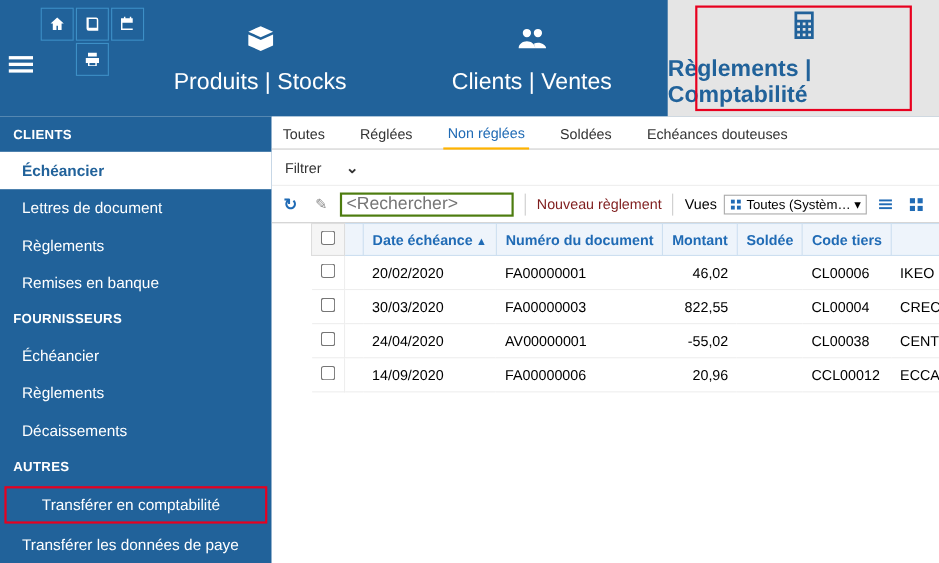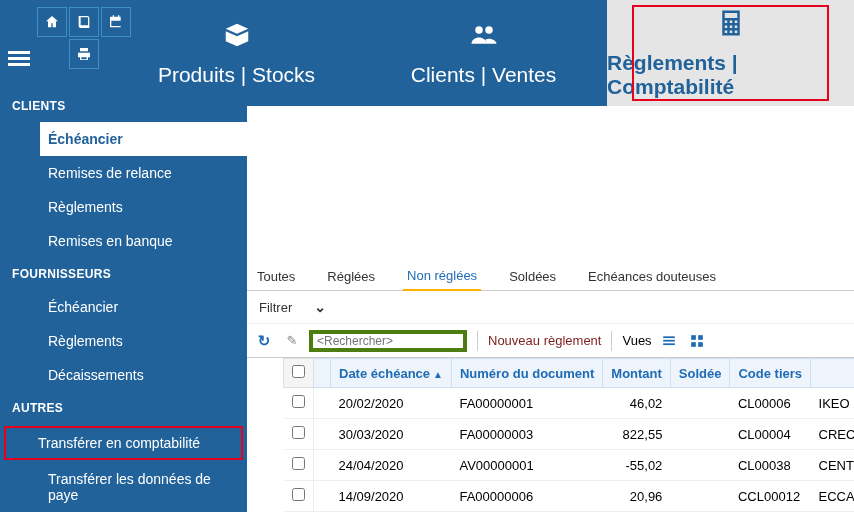--- a/index.html
+++ b/index.html
@@ -13,38 +13,38 @@
 .hamburger div { width: 22px; height: 3px; background: #fff; margin: 3px 0; }
 
 .nav-tabs { flex: 1; display: flex; }
 .nav-tab { flex: 1; display: flex; flex-direction: column; align-items: center; justify-content: center; color: #fff; cursor: pointer; gap: 12px; }
 .nav-tab.active { background: #e5e5e5; color: #21629a; position: relative; }
 .nav-tab-highlight { position: absolute; top: 5px; left: 25px; right: 25px; bottom: 5px; border: 2px solid #e8001f; }
 .nav-tab span { font-size: 21px; }
 .nav-tab.active span { font-weight: bold; }
 .nav-icon { height: 32px; display: flex; align-items: center; justify-content: center; }
 
-.main { display: flex; height: 406px; align-items: flex-end; }
+.main { display: flex; height: 406px; }
 .sidebar { width: 247px; background: #21629a; color: #fff; overflow-y: auto; }
 .sidebar-header { font-size: 12px; font-weight: bold; padding: 9px 12px; letter-spacing: 0.3px; }
-.sidebar-item { font-size: 14px; padding: 9px 8px; cursor: pointer; margin-left: 40px; }
+.sidebar-item { font-size: 14px; padding: 9px 20px; cursor: pointer; }
 .sidebar-item.active { background: #fff; color: #21629a; font-weight: bold; }
 .sidebar-item.highlighted { border: 2px solid #e8001f; margin: 2px 4px; padding: 7px 32px; }
 
 .content { flex: 1; display: flex; flex-direction: column; background: #fff; overflow: hidden; }
 .status-tabs { height: 30px; display: flex; align-items: end; border-bottom: 1px solid #ccc; padding: 0 6px; gap: 24px; font-size: 13px; }
 .status-tab { padding: 6px 4px; cursor: pointer; color: #333; }
 .status-tab.active { color: #206bb5; border-bottom: 2px solid #ffb300; margin-bottom: -1px; }
 
 .filter-row { padding: 8px 12px; font-size: 13px; display: flex; align-items: center; gap: 22px; color: #333; border-bottom: 1px solid #eee; }
 .chevron { cursor: pointer; font-size: 14px; font-weight: bold; }
 
 .toolbar { height: 34px; display: flex; align-items: center; padding: 0 6px; gap: 6px; font-size: 13px; border-bottom: 1px solid #ccc; }
 .tbtn { width: 22px; height: 22px; display: inline-flex; align-items: center; justify-content: center; cursor: pointer; }
-.search-box { width: 158px; height: 22px; border: 4px solid #4d7c0f; font-size: 12px; padding: 0 4px; color: #8b5cf6; }
+.search-box { width: 158px; height: 22px; border: 2px solid #4d7c0f; font-size: 16px; padding: 0 4px; color: #8b5cf6; }
 .vsep { width: 1px; height: 20px; background: #ccc; margin: 0 4px; }
 .link-btn { color: #7f1d1d; cursor: pointer; }
 .vues-sel { border: 1px solid #aaa; padding: 1px 4px; font-size: 12px; width: 130px; white-space: nowrap; overflow: hidden; text-overflow: ellipsis; display: inline-flex; align-items: center; gap: 4px; cursor: pointer; }
 
 .grid { flex: 1; overflow: auto; margin-left: 36px; }
 table { border-collapse: collapse; width: 100%; font-size: 13px; }
 th { background: #eef4fb; color: #206bb5; font-weight: bold; padding: 6px 8px; border: 1px solid #cddff0; text-align: left; white-space: nowrap; cursor: pointer; }
 th.check { width: 24px; background: #f5f5f5; border: 1px solid #ddd; }
 th .sort { color: #206bb5; font-size: 10px; margin-left: 3px; }
 td { padding: 7px 8px; border-bottom: 1px solid #eee; white-space: nowrap; }
@@ -112,21 +112,21 @@
         </div>
       <span>Règlements | Comptabilité</span>
     </div>
   </div>
 </div>
 
 <div class="main">
   <div class="sidebar" id="sidebar">
       <div class="sidebar-header">CLIENTS</div>
       <div class="sidebar-item active">Échéancier</div>
-      <div class="sidebar-item">Remises de relance</div>
+      <div class="sidebar-item">Lettres de document</div>
       <div class="sidebar-item">Règlements</div>
       <div class="sidebar-item">Remises en banque</div>
       <div class="sidebar-header">FOURNISSEURS</div>
       <div class="sidebar-item">Échéancier</div>
       <div class="sidebar-item">Règlements</div>
       <div class="sidebar-item">Décaissements</div>
       <div class="sidebar-header">AUTRES</div>
       <div class="sidebar-item highlighted">Transférer en comptabilité</div>
       <div class="sidebar-item">Transférer les données de paye</div>
     </div>
@@ -143,20 +143,29 @@
       <span class="chevron">⌄</span>
     </div>
     <div class="toolbar">
       <span class="tbtn" style="color:#206bb5;font-weight:bold;font-size:15px;">↻</span>
       <span class="tbtn" style="color:#888;">✎</span>
       <input class="search-box" placeholder="&lt;Rechercher&gt;" style="">
       <span class="vsep"></span>
       <span class="link-btn">Nouveau règlement</span>
       <span class="vsep"></span>
       <span>Vues</span>
+      <span class="vues-sel">
+        <svg width="12" height="12" viewBox="0 0 24 24">
+            <rect x="3" y="3" width="7" height="7" fill="#206bb5"></rect>
+            <rect x="14" y="3" width="7" height="7" fill="#206bb5"></rect>
+            <rect x="3" y="14" width="7" height="7" fill="#206bb5"></rect>
+            <rect x="14" y="14" width="7" height="7" fill="#206bb5"></rect>
+          </svg>
+        <span>Toutes (Systèm… ▾</span>
+      </span>
       <span class="tbtn">
           <svg width="14" height="14" viewBox="0 0 24 24">
             <rect x="2" y="4" width="20" height="3" fill="#206bb5"></rect>
             <rect x="2" y="10" width="20" height="3" fill="#206bb5"></rect>
             <rect x="2" y="16" width="20" height="3" fill="#206bb5"></rect>
           </svg>
         </span>
       <span class="tbtn">
           <svg width="14" height="14" viewBox="0 0 24 24">
             <rect x="2" y="2" width="8" height="8" fill="#206bb5"></rect>

